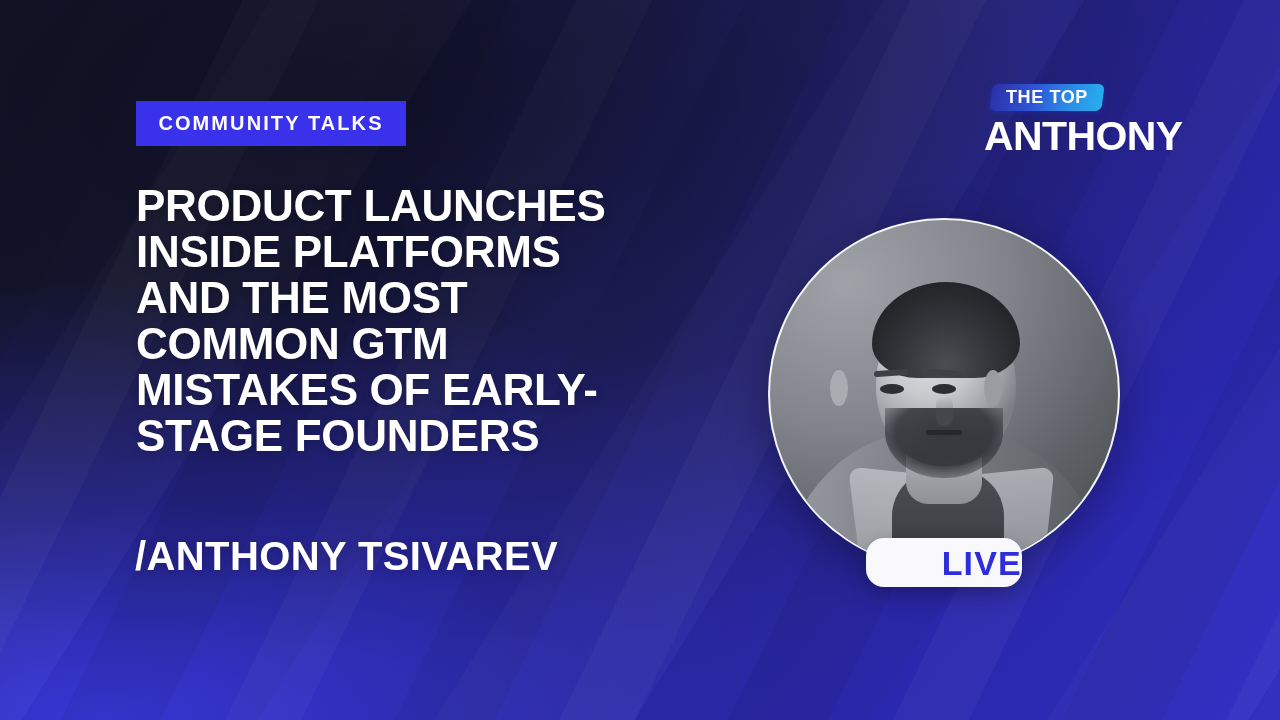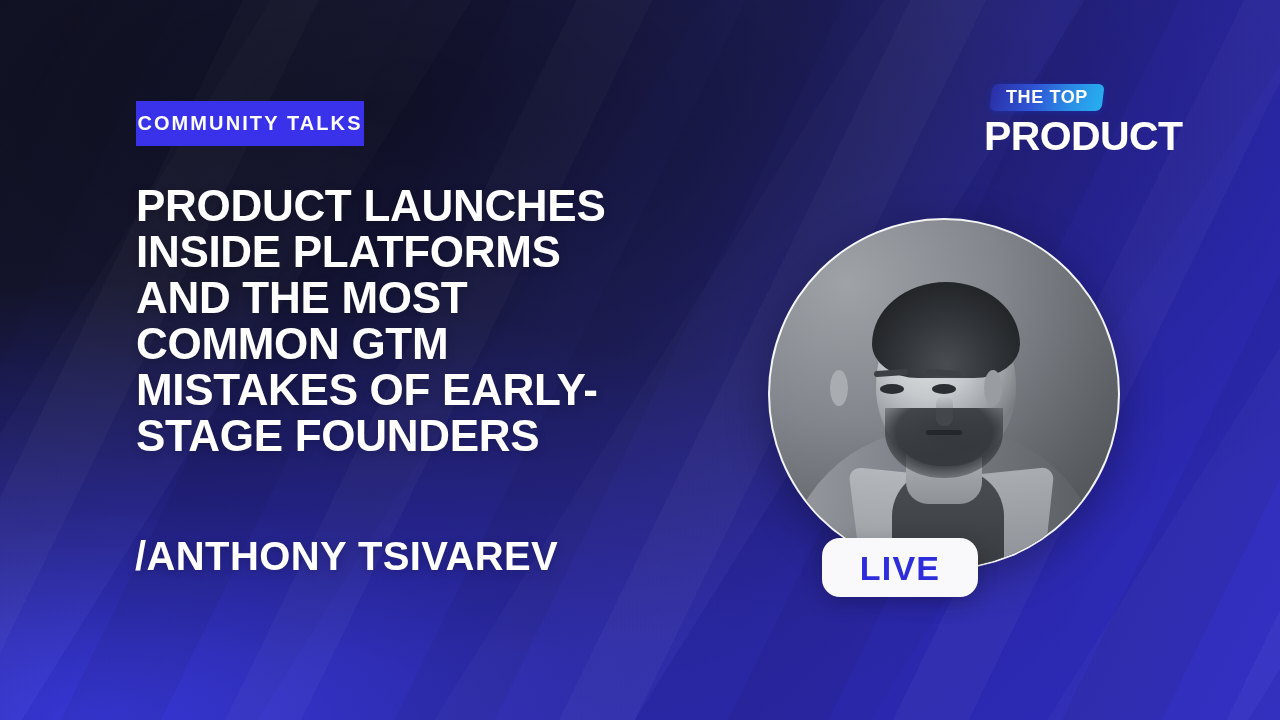--- a/index.html
+++ b/index.html
@@ -51,21 +51,21 @@
   }
   #vig {
     position:absolute; inset:0;
     background:radial-gradient(130% 110% at 30% 15%, rgba(0,0,0,0.42) 0%, rgba(0,0,0,0.12) 40%, rgba(0,0,0,0) 70%);
     pointer-events:none;
   }
 
   
   .eyebrow {
     position:absolute; left:136px; top:101px;
-    width:228px; height:45px;
+    width:270px; height:45px;
     background:#3a32ea;
     display:flex; align-items:center; justify-content:center;
   }
   .eyebrow span {
     color:#fdfdff;
     font-size:20px;
     font-weight:bold;
     letter-spacing:2.1px;
     white-space:nowrap;
   }
@@ -212,25 +212,25 @@
     left:50%; top:188px;
     width:118px; height:70px;
     margin-left:-59px;
     background:radial-gradient(70% 80% at 50% 36%, rgba(45,48,52,0.92) 0%, rgba(38,41,45,0.8) 58%, rgba(38,41,45,0) 100%);
     border-radius:0 0 58px 58px / 0 0 46px 46px;
   }
   .ph-mouth { left:50%; top:210px; width:36px; height:5px; margin-left:-18px; background:#24272b; border-radius:4px; }
 
   
   .live {
-    position:absolute; left:822px; top:538px;
-    width:156px; height:59px;
+    position:absolute; left:866px; top:538px;
+    width:156px; height:49px;
     background:#f9f9fb;
     border-radius:18px;
-    display:flex; align-items:center; justify-content:center;
+    display:flex; align-items:center; justify-content:flex-end;
     box-shadow:0 6px 20px rgba(0,0,0,0.22);
   }
   .live span {
     color:#2d2ddc;
     font-size:34px;
     font-weight:bold;
     letter-spacing:1.2px;
     line-height:34px;
   }
 </style>
@@ -253,21 +253,21 @@
 COMMON GTM
 MISTAKES OF EARLY-
 STAGE FOUNDERS</h1>
 
   <div class="speaker-name">/ANTHONY TSIVAREV</div>
 
   <div class="logo">
     <div class="logo-top">
       <span>THE TOP</span>
     </div>
-    <div class="logo-bottom">PRODUCT</div>
+    <div class="logo-bottom">ANTHONY</div>
   </div>
 
   <div class="portrait-wrap">
     <div class="portrait">
       <div class="ph ph-body"></div>
       <div class="ph ph-lapel-l"></div>
       <div class="ph ph-lapel-r"></div>
       <div class="ph ph-tee"></div>
       <div class="ph ph-neck"></div>
       <div class="ph ph-head"></div>

